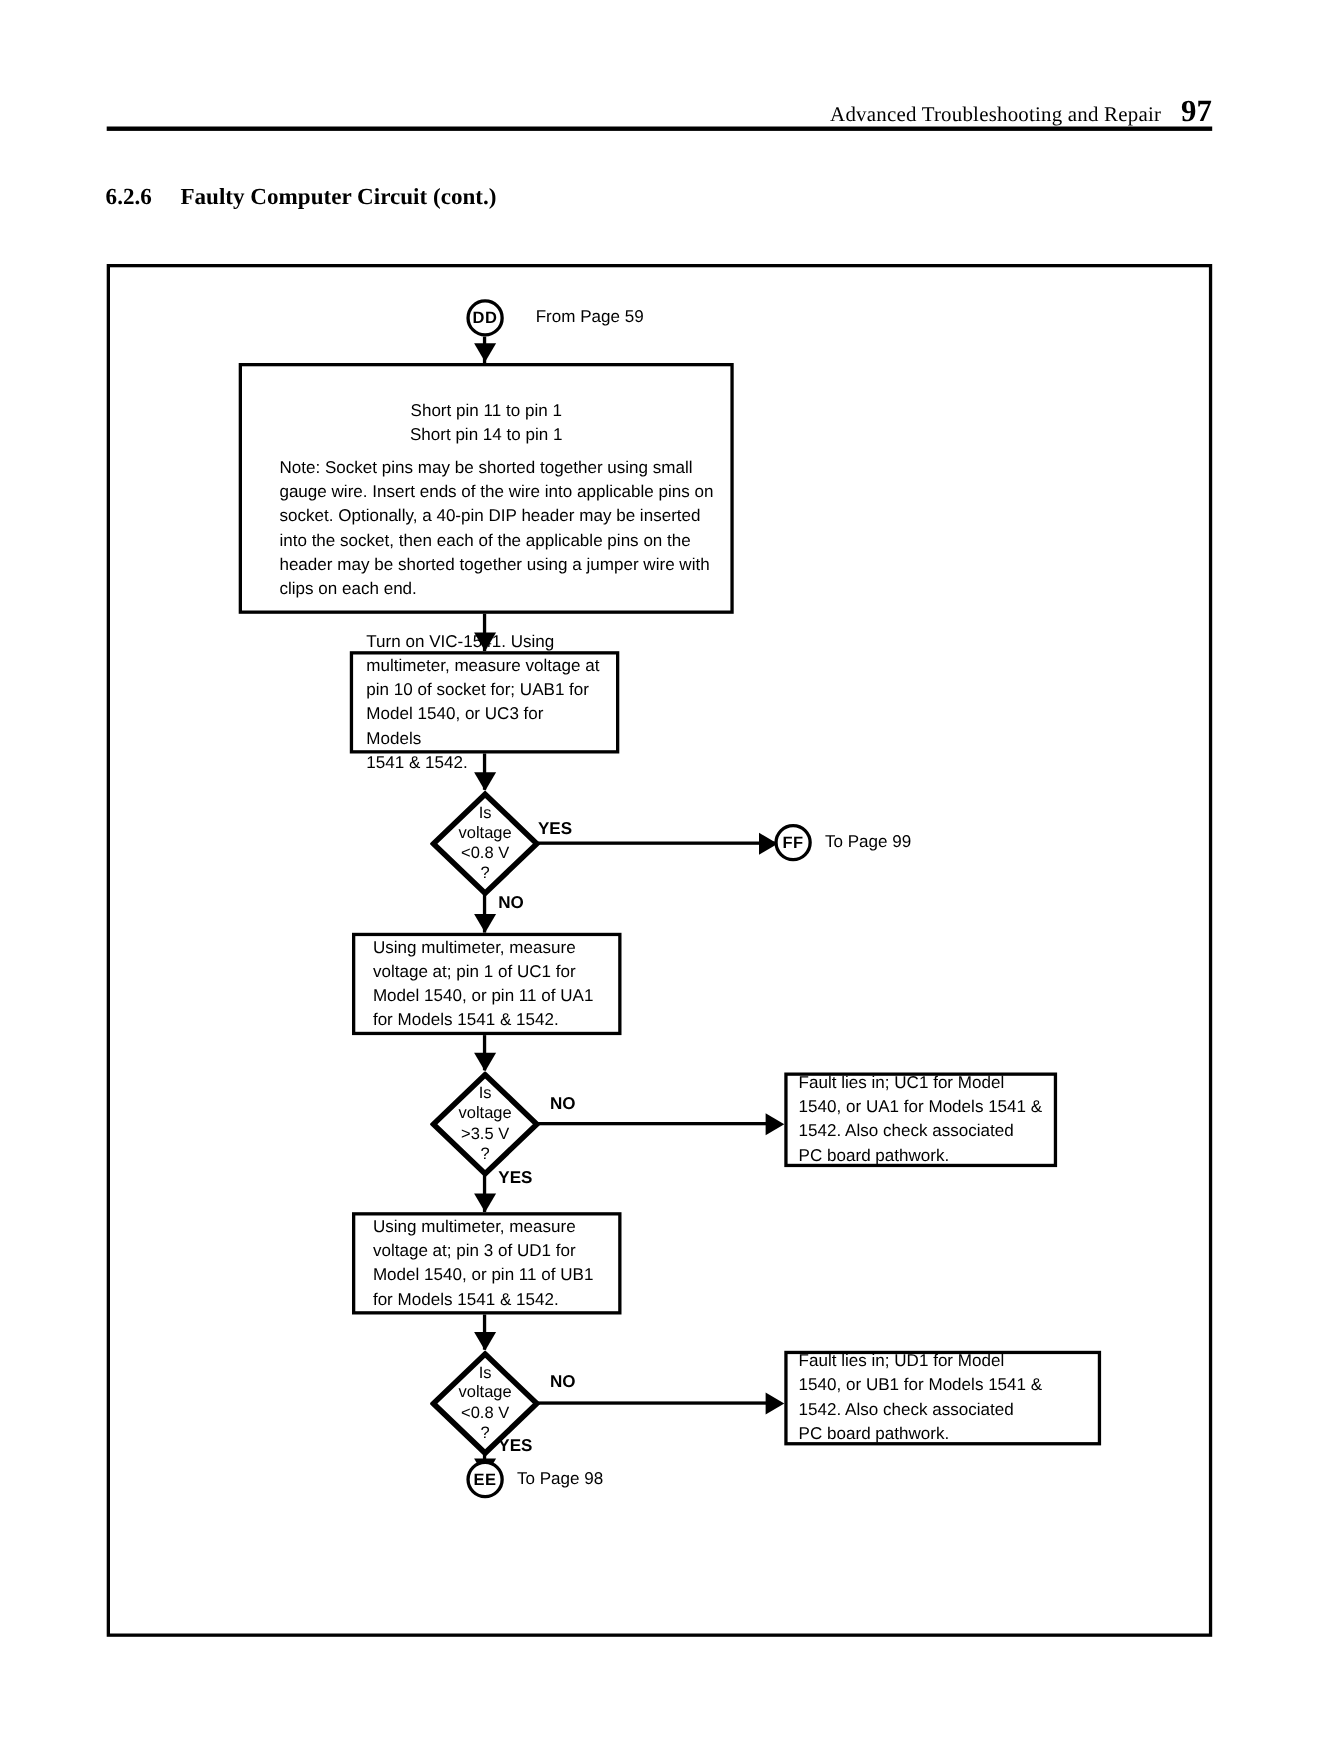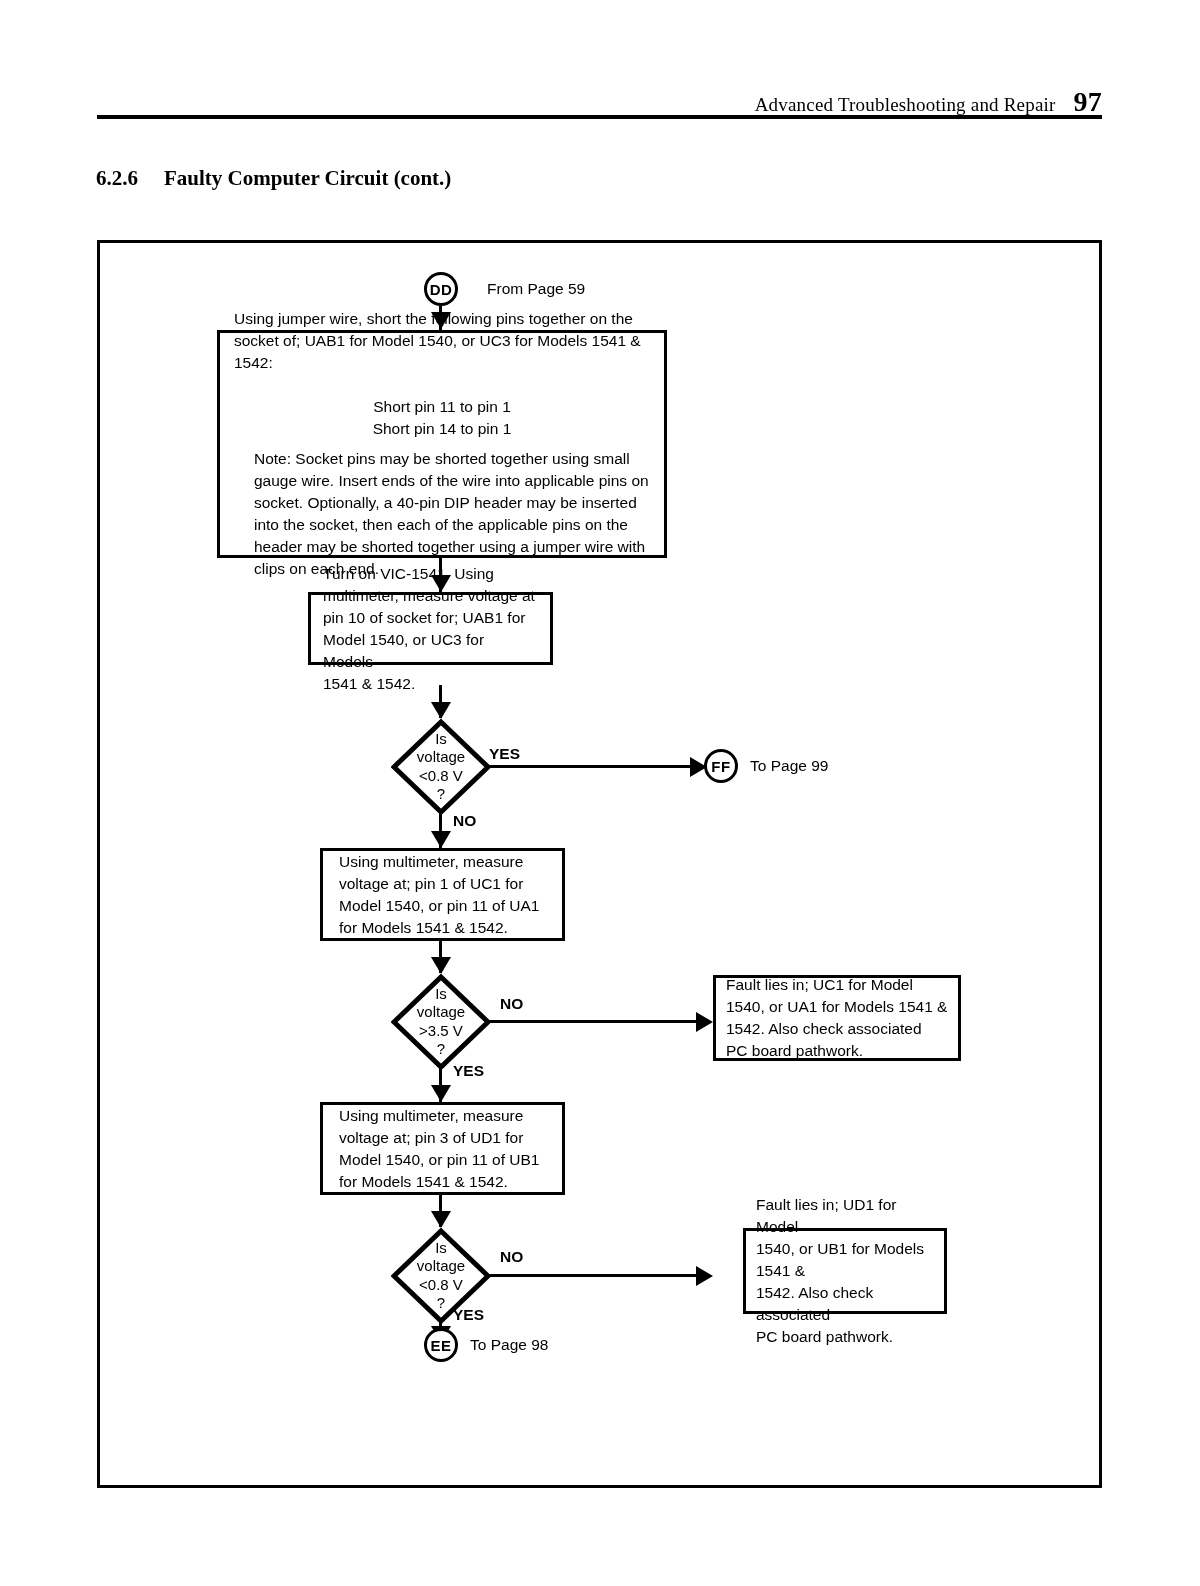--- a/index.html
+++ b/index.html
@@ -173,37 +173,35 @@
 <div class="connector" style="left:424px; top:272px;text-align:right;">
   <span>DD</span>
 </div>
 <div class="connector-label" style="left:487px; top:280px;">From Page 59</div>
 
 <div class="vline" style="left:439px; top:306px; height:24px;"></div>
 <div class="arrow-down" style="left:431px; top:312px;"></div>
 
 <div class="node process-box" style="left:217px; top:330px; width:450px; height:228px;">
   <div style="padding:0 14px; width:100%;">
-    <div class="ptext">Using jumper wire, short the following pins together on the
-socket of; UAB1 for Model 1540, or UC3 for Models 1541 &amp; 1542:</div>
     <div class="ptext" style="text-align:center; margin-top:22px;">Short pin 11 to pin 1
 Short pin 14 to pin 1</div>
     <div class="ptext" style="margin-top:8px; padding-left:20px;">Note: Socket pins may be shorted together using small
 gauge wire.  Insert ends of the wire into applicable pins on
 socket.  Optionally, a 40-pin DIP header may be inserted
 into the socket, then each of the applicable pins on the
 header may be shorted together using a jumper wire with
 clips on each end.</div>
   </div>
 </div>
 
 <div class="vline" style="left:439px; top:558px; height:34px;"></div>
 <div class="arrow-down" style="left:431px; top:575px;"></div>
 
-<div class="node process-box" style="left:308px; top:592px; width:245px; height:73px;">
+<div class="node process-box" style="left:318px; top:592px; width:245px; height:93px;">
   <div class="ptext" style="padding:0 12px;">Turn on VIC-1541.  Using
 multimeter, measure voltage at
 pin 10 of socket for; UAB1 for
 Model 1540, or UC3 for Models
 1541 &amp; 1542.</div>
 </div>
 
 <div class="vline" style="left:439px; top:685px; height:33px;"></div>
 <div class="arrow-down" style="left:431px; top:702px;"></div>
 
@@ -279,21 +277,21 @@
   </svg>
   <div class="dtext">Is
 voltage
 &lt;0.8 V
 ?</div>
 </div>
 
 <div class="branch-label" style="left:500px; top:1248px;">NO</div>
 <div class="hline" style="left:489px; top:1274px; width:215px;"></div>
 <div class="arrow-right" style="left:696px; top:1266px;"></div>
-<div class="node process-box" style="left:743px; top:1228px; width:204px; height:86px;">
+<div class="node process-box" style="left:713px; top:1228px; width:288px; height:86px;">
   <div class="ptext" style="padding:0 10px;">Fault lies in; UD1 for Model
 1540, or UB1 for Models 1541 &amp;
 1542.  Also check associated
 PC board pathwork.</div>
 </div>
 
 <div class="vline" style="left:439px; top:1321px; height:25px;"></div>
 <div class="arrow-down" style="left:431px; top:1326px;"></div>
 <div class="branch-label" style="left:453px; top:1306px;">YES</div>
 <div class="connector" style="left:424px; top:1328px;">

